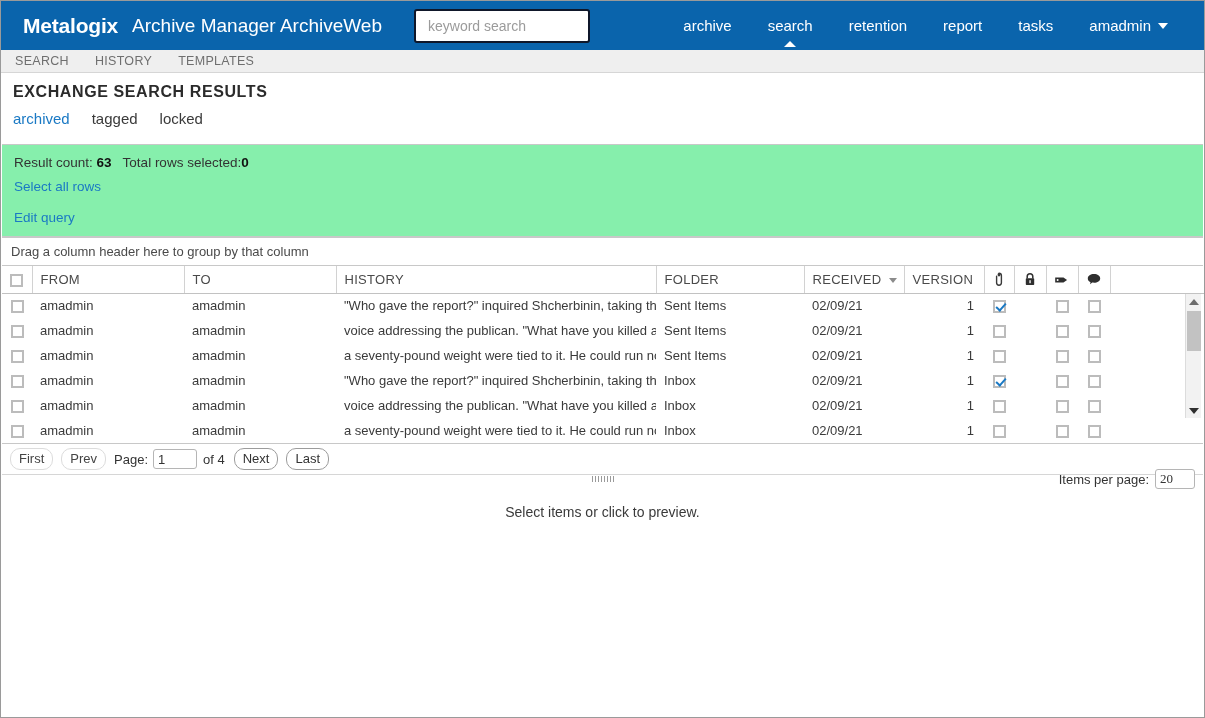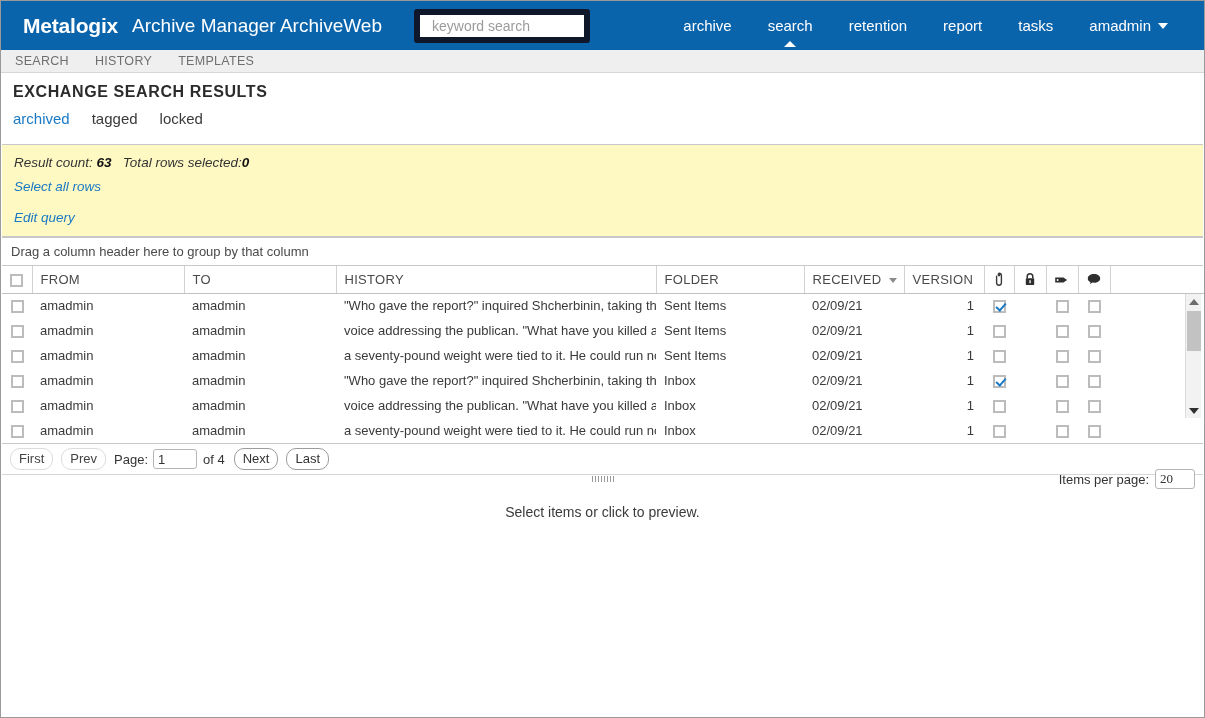--- a/index.html
+++ b/index.html
@@ -39,21 +39,21 @@
     font-size: 19px;
     margin-left: 14px;
     white-space: nowrap;
     font-weight: normal;
   }
   .search-box {
     margin-left: 32px;
     width: 176px;
     height: 34px;
     background: #fff;
-    border: 6px solid #0f172a;
+    border: 2px solid #0f172a;
     border-radius: 3px;
     display: flex;
     align-items: center;
     padding: 0 10px;
   }
   .search-box input {
     border: 0; outline: 0;
     width: 100%;
     font-family: "Liberation Sans", sans-serif;
     font-size: 14px;
@@ -134,22 +134,21 @@
     font-size: 15px;
   }
   .filter { color: #3a3a3a; cursor: pointer; white-space: nowrap; }
   .filter.active { color: #1a79c4; }
 
   
   .result-panel {
     margin: 17px 1px 0 1px;
     border-top: 1px solid #c8c8c8;
     border-bottom: 1px solid #c8c8c8;
-    background: #fef9c3;
-    font-style: italic;
+    background: #86efac;
   }
   .result-info {
     padding: 10px 0 0 12px;
     font-size: 13.5px;
     color: #333;
     white-space: nowrap;
   }
   .result-info b { font-weight: bold; color: #111; }
   .result-actions {
     padding: 9px 0 11px 12px;

